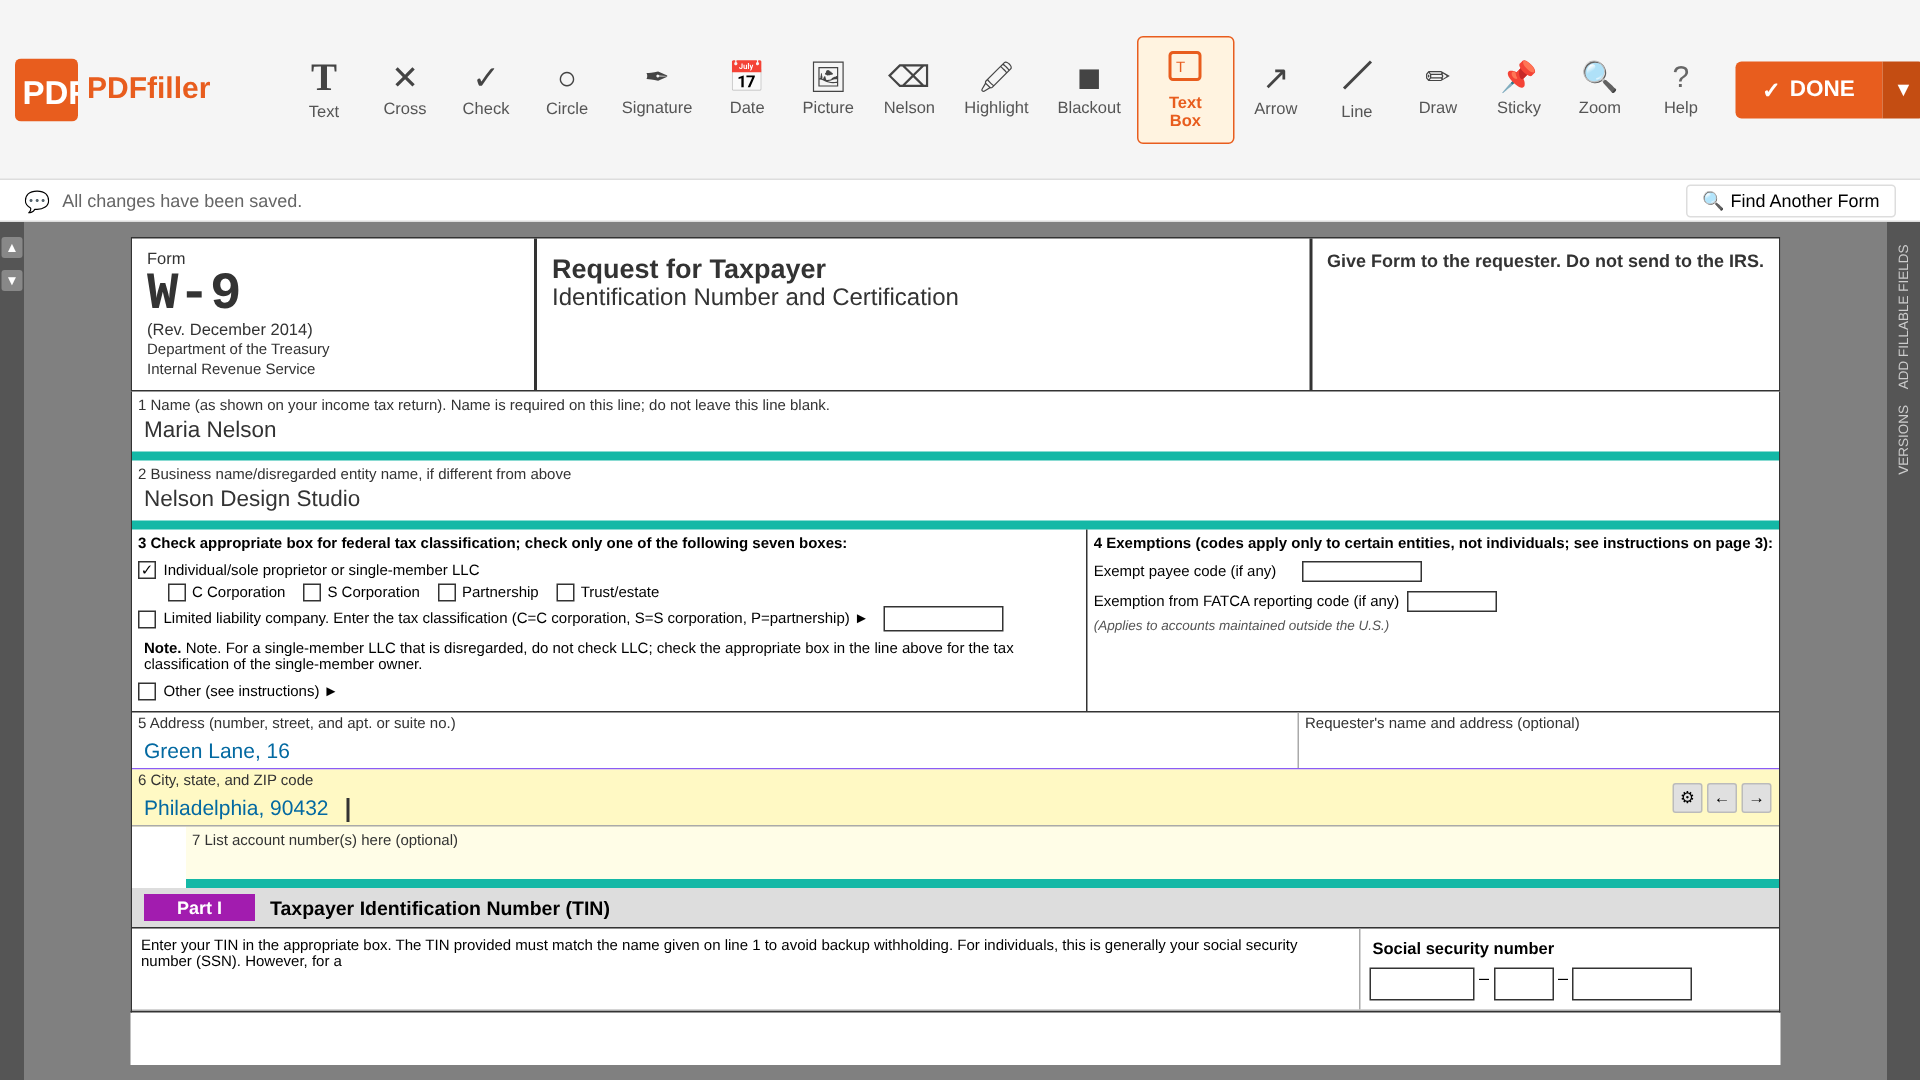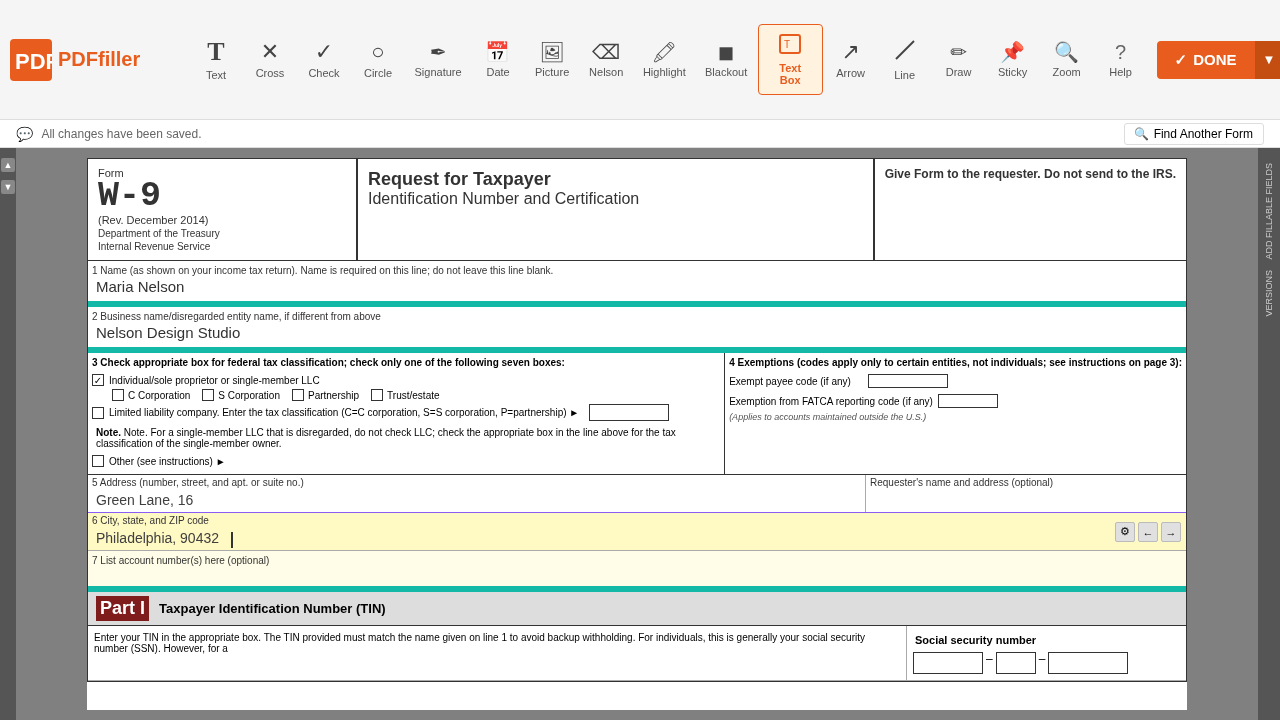--- a/index.html
+++ b/index.html
@@ -264,21 +264,21 @@
       min-width: 320px;
     }
     .addr-field-label {
       font-size: 10px;
       padding: 2px 4px;
       color: #333;
     }
     .addr-field-value {
       font-size: 14px;
       padding: 2px 8px 4px;
-      color: #404040;
+      color: #0369a1;
     }
     
     
     #city-row {
       border-bottom: 1px solid #aaa;
       position: relative;
     }
     .field-controls {
       position: absolute;
       right: 5px;
@@ -305,25 +305,25 @@
     #part1-header {
       display: flex;
       align-items: center;
       background: #ddd;
       border-bottom: 1px solid #333;
       padding: 4px 8px;
       font-size: 13px;
       font-weight: bold;
     }
     #part1-label {
-      background: #7f1d1d;
+      background: #a21caf;
       color: white;
-      padding: 2px 4px;
+      padding: 2px 22px;
       margin-right: 10px;
-      font-size: 18px;
+      font-size: 12px;
     }
     #tin-section {
       display: flex;
       border-bottom: 1px solid #aaa;
     }
     #tin-left {
       flex: 1;
       padding: 6px;
       font-size: 10px;
     }
@@ -596,21 +596,21 @@
           <div class="addr-field-label">6  City, state, and ZIP code</div>
           <div class="addr-field-value" style="display:inline-block;">Philadelphia, 90432</div>
           <span style="display:inline-block;width:2px;height:16px;background:#333;vertical-align:middle;margin-left:1px;"></span>
           <div class="field-controls">
             <div class="field-ctrl-btn">⚙</div>
             <div class="field-ctrl-btn">←</div>
             <div class="field-ctrl-btn">→</div>
           </div>
         </div>
 
-        <div class="field-row" style="background:#fffde7;">
+        <div class="field-row" style="background:#fffde7;margin-left:36px;">
           <div class="field-label">7  List account number(s) here (optional)</div>
           <div style="height:18px;"></div>
         </div>
 
         <div id="part1-header">
           <span id="part1-label">Part I</span>
           <span>Taxpayer Identification Number (TIN)</span>
         </div>
 
         <div id="tin-section">

